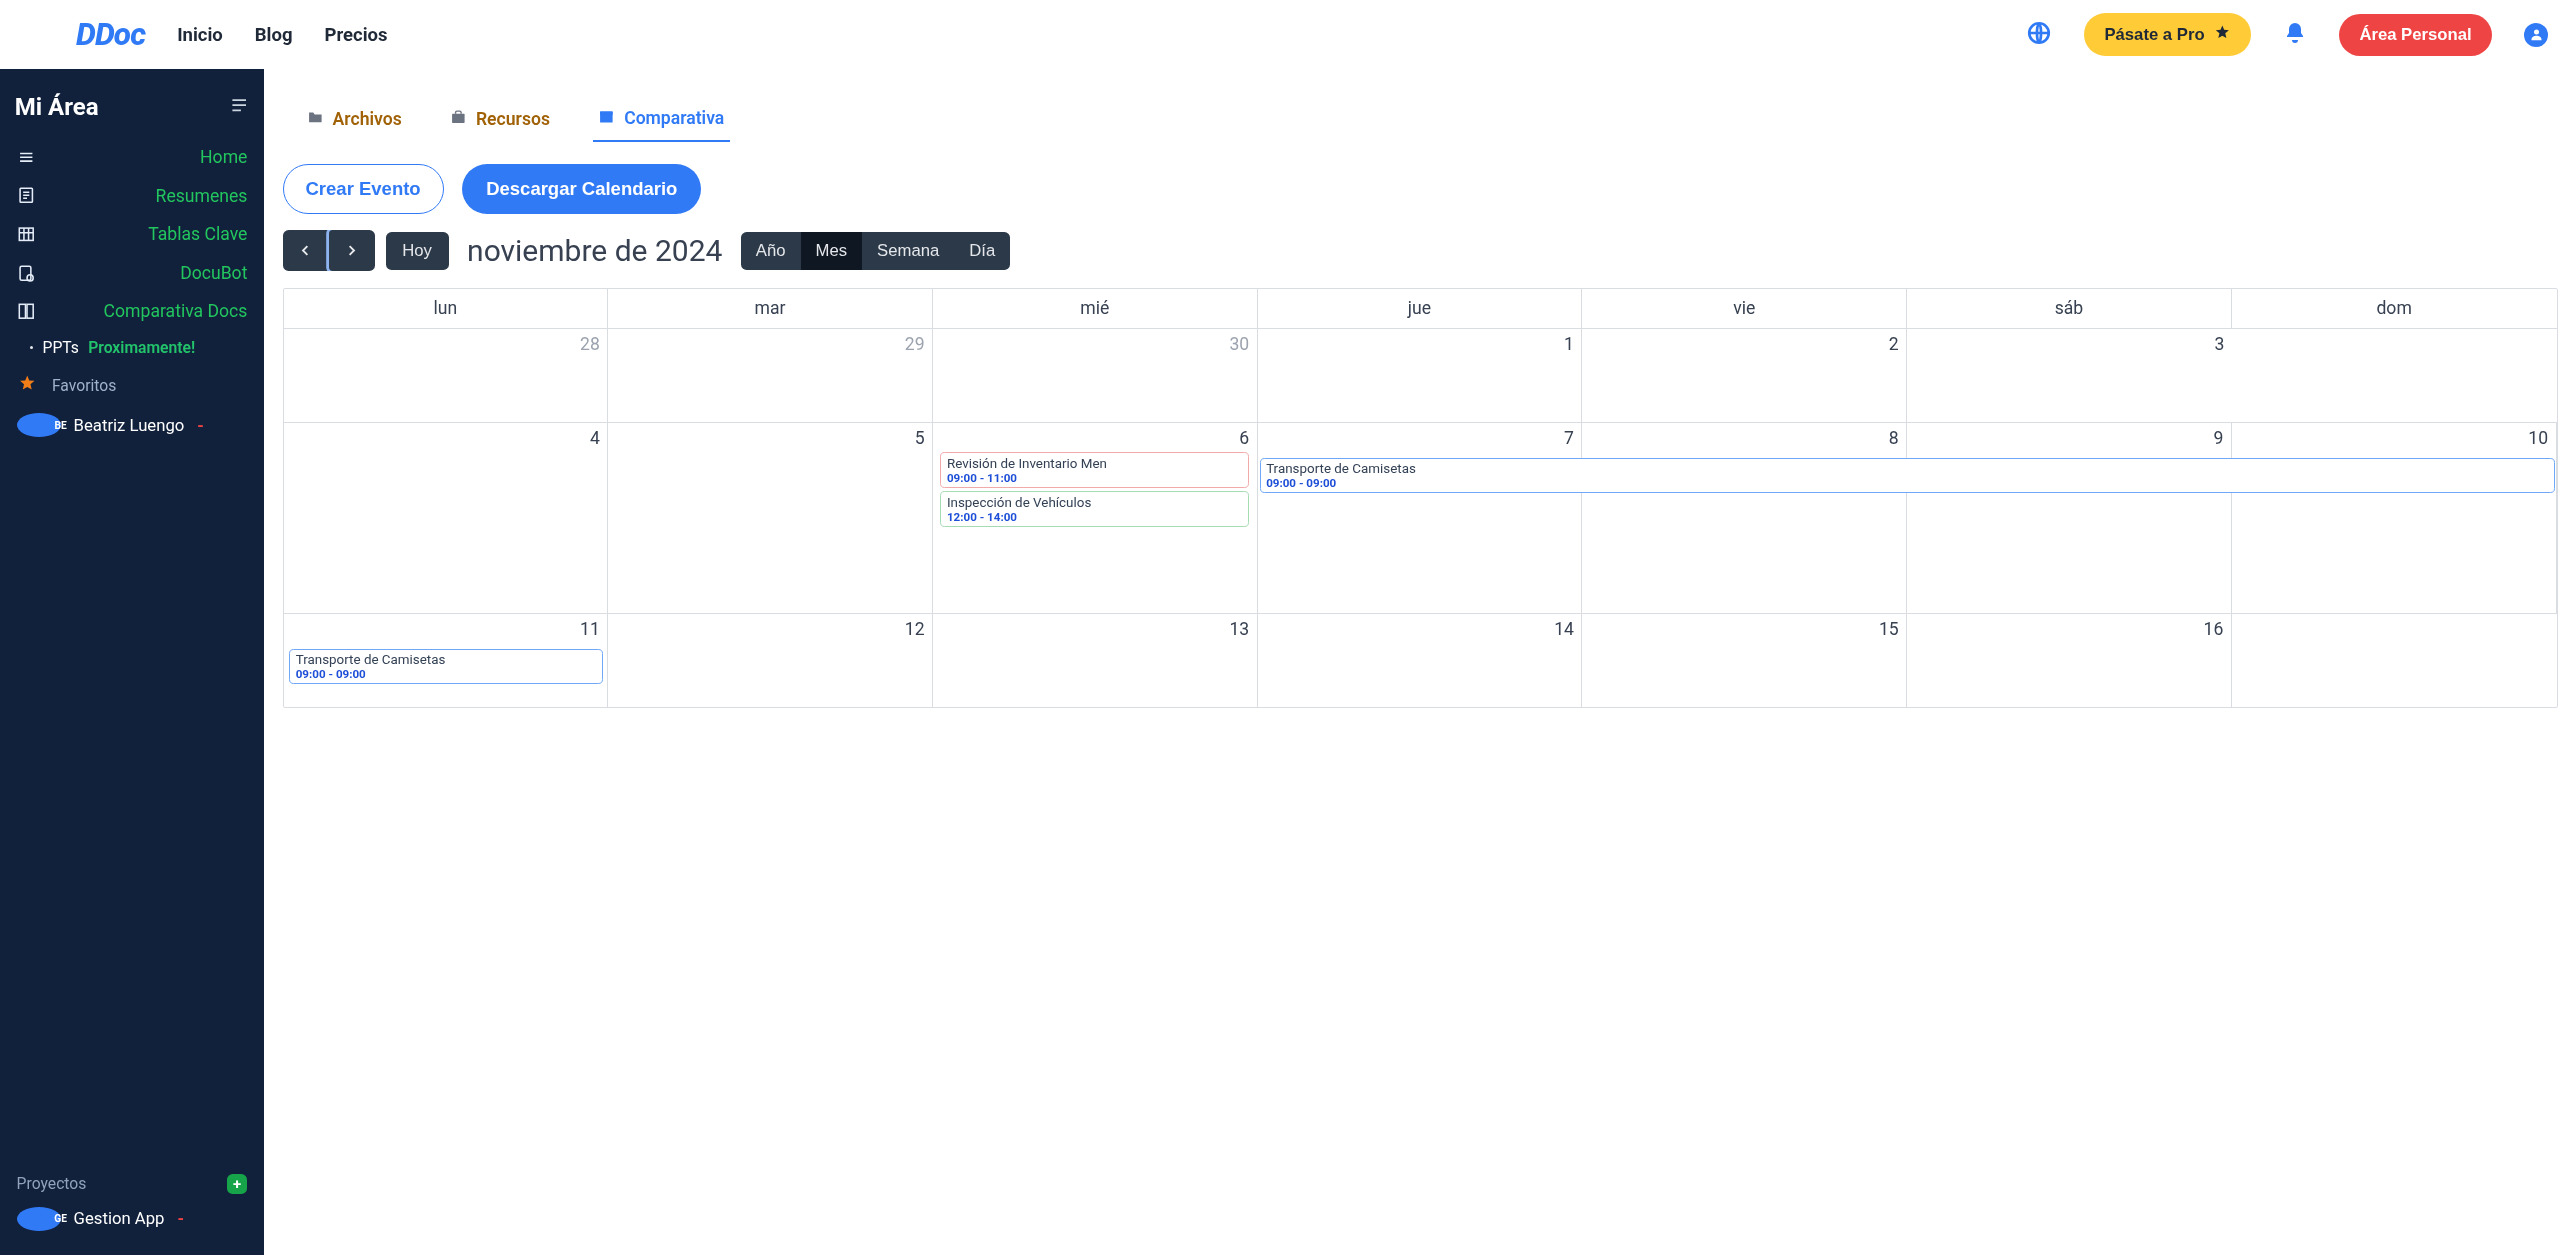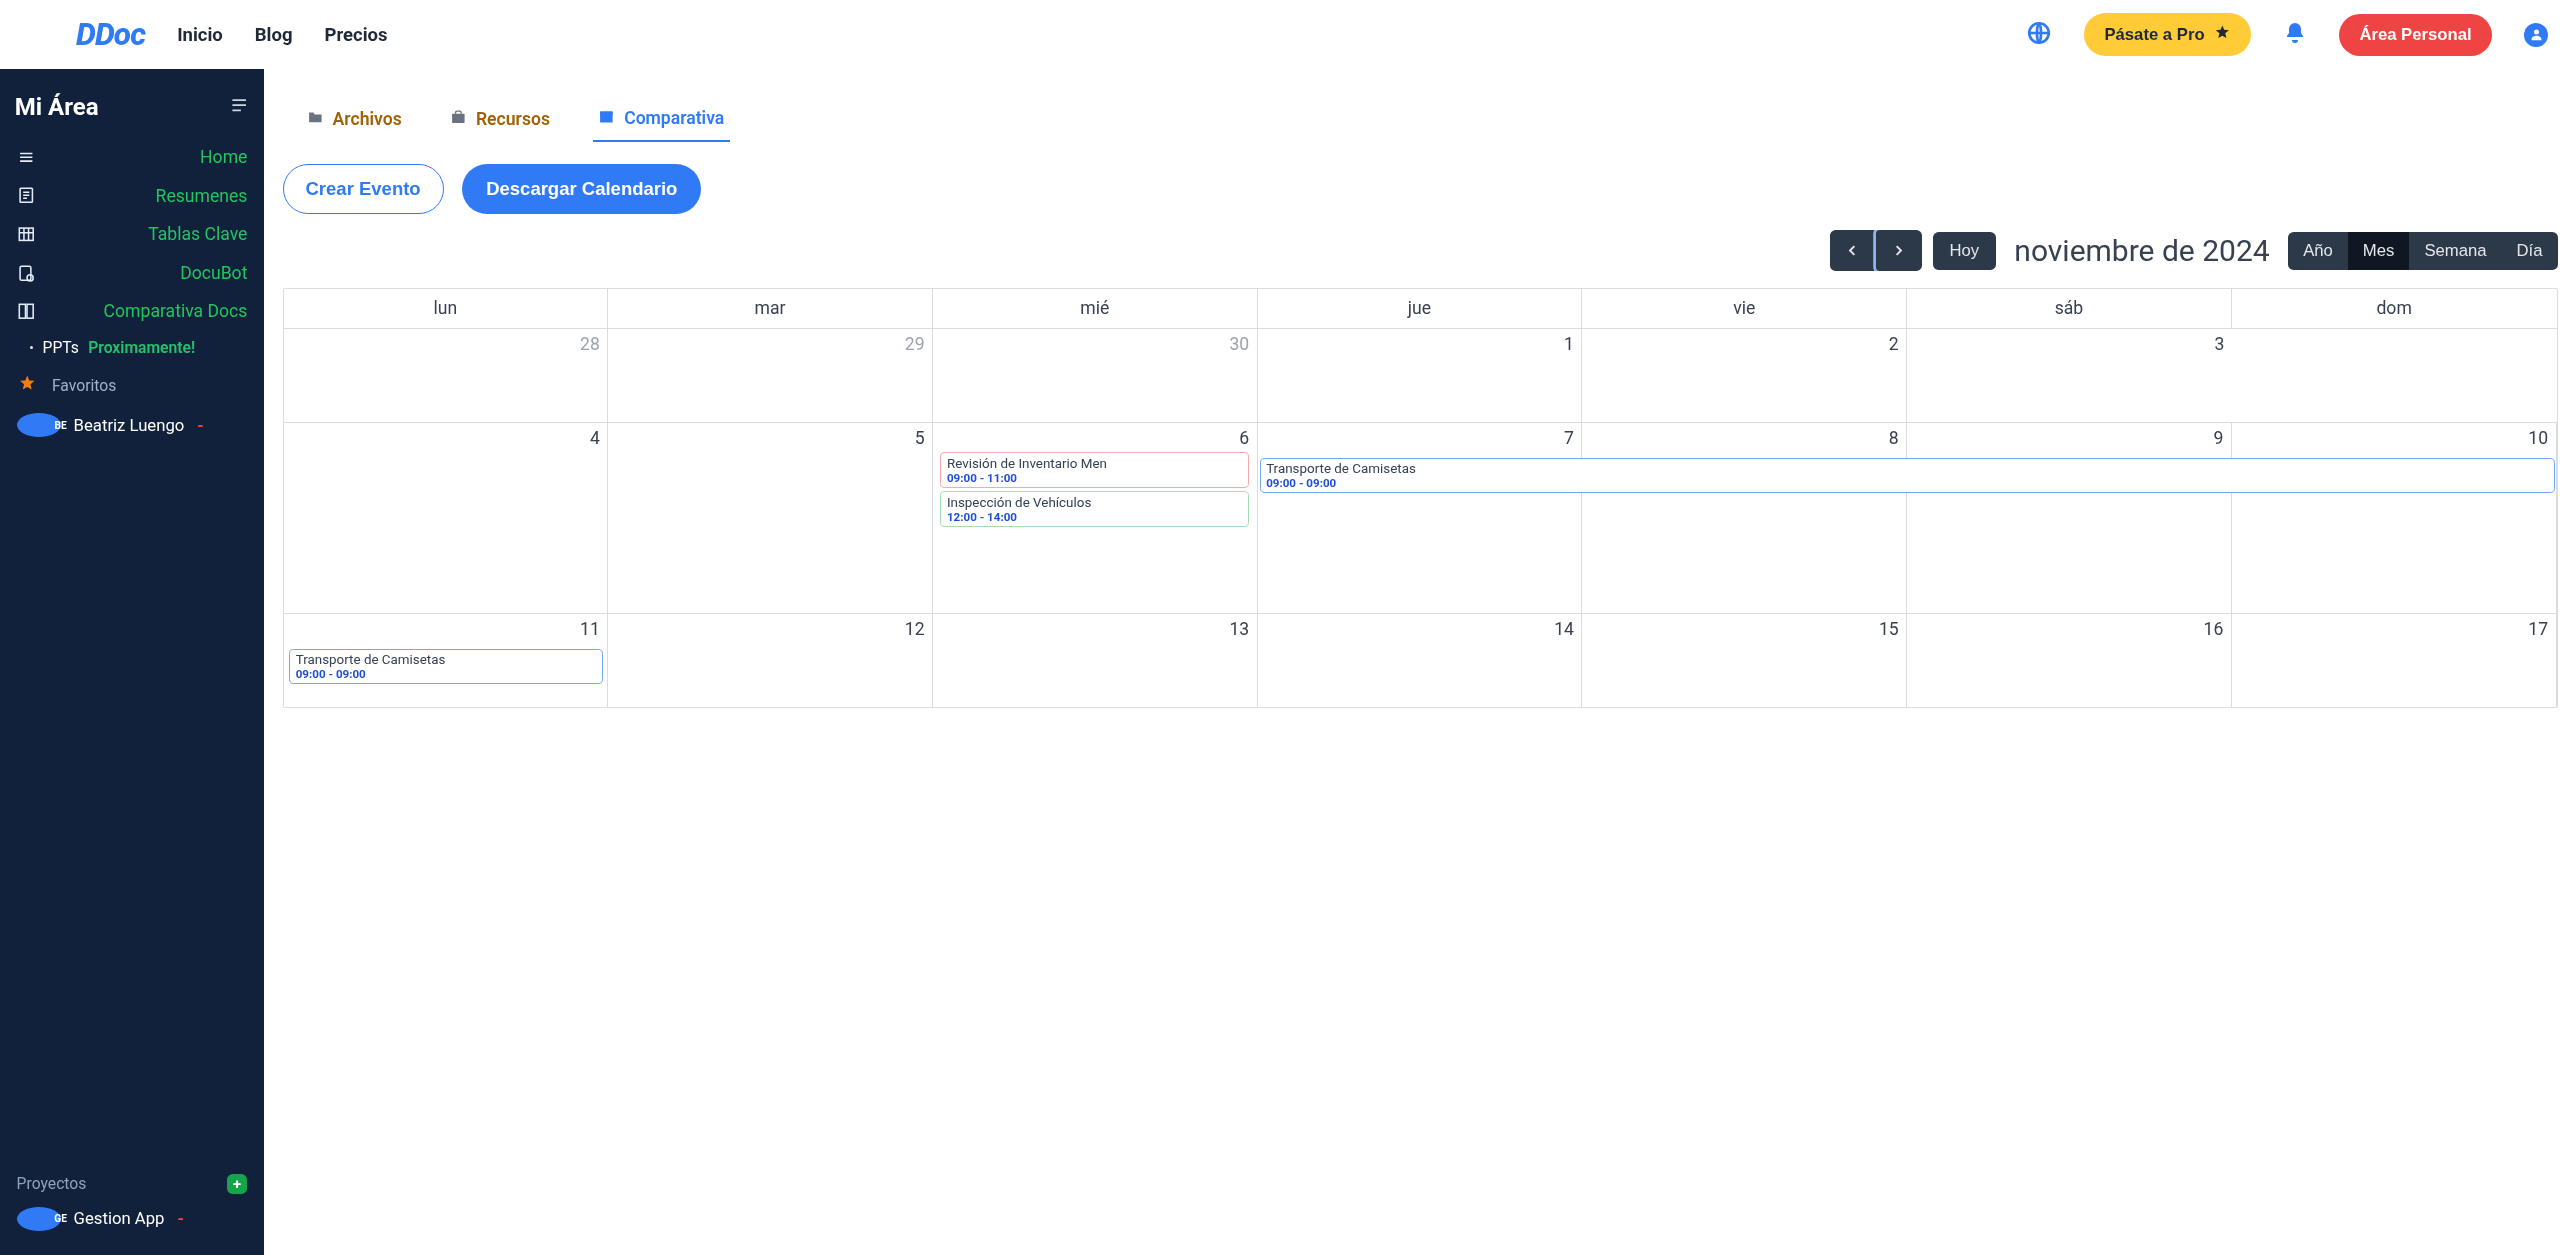--- a/index.html
+++ b/index.html
@@ -40,21 +40,21 @@
   .main { flex:1; padding:28px 18.5px 0 18.5px; overflow:hidden; }
   .tabs { display:flex; gap:37px; padding:0 0 0 18.5px; border-bottom: none; }
   .tab { display:flex; align-items:center; gap:9.3px; color:#a16207; font-size:17.6px; font-weight:600; padding:11px 5.6px; cursor:pointer; }
   .tab.active { color:#317af6; border-bottom:2.8px solid #317af6; }
   .tab svg { width:16.7px; height:16.7px; }
 
   .actions { display:flex; gap:18.5px; padding:22px 0 16.7px 0; }
   .btn-outline { border:1.9px solid #317af6; background:#fff; color:#317af6; font-weight:700; font-size:18.5px; padding:13px 22px; border-radius:925px; cursor:pointer; }
   .btn-solid { background:#317af6; color:#fff; font-weight:700; font-size:18.5px; padding:13px 24px; border-radius:925px; border:none; cursor:pointer;}
 
-  .cal-toolbar { display:flex; align-items:center; justify-content:flex-end; gap:18.5px; }
+  .cal-toolbar { display:flex; align-items:center; justify-content:flex-start; gap:18.5px; }
   .cal-left { display:flex; gap:11px; align-items:center;}
   .nav-group { display:flex; background:#2b3948; border-radius:5.6px; overflow:hidden;}
   .nav-btn { width:46px; height:41px; display:flex; align-items:center; justify-content:center; cursor:pointer; }
   .nav-btn svg { width:15px; height:15px; stroke:#e5e7eb; fill:none; stroke-width:3;}
   .nav-btn.next { box-shadow: 0 0 0 2.8px #8fb5f0; position:relative; z-index:1; border-radius:3.7px; }
   .today-btn { background:#2b3948; color:#e5e7eb; border:none; padding:9.3px 16.7px; font-size:16.7px; border-radius:5.6px; cursor:pointer;}
   .cal-title { font-size:30px; color:#374151; }
   .view-group { display:flex; background:#2b3948; border-radius:5.6px; overflow:hidden;}
   .view-btn { padding:9.3px 15px; color:#e5e7eb; font-size:16.7px; border:none; background:transparent; cursor:pointer;}
   .view-btn.active { background:#0f1722; }
@@ -327,23 +327,20 @@
             </div>
           <div class="cal-cell">
               <div class="daynum">14</div>
             </div>
           <div class="cal-cell">
               <div class="daynum">15</div>
             </div>
           <div class="cal-cell">
               <div class="daynum">16</div>
             </div>
-          <div class="cal-cell">
-              <div class="daynum">17</div>
-            </div>
           <div class="multi-r3">
             <div class="event ev-blue" style="margin-top:0;">
               <div class="et">Transporte de Camisetas</div>
               <div class="etm">09:00 - 09:00</div>
             </div>
           </div>
         </div>
       </div>
     </div>
   </div>

